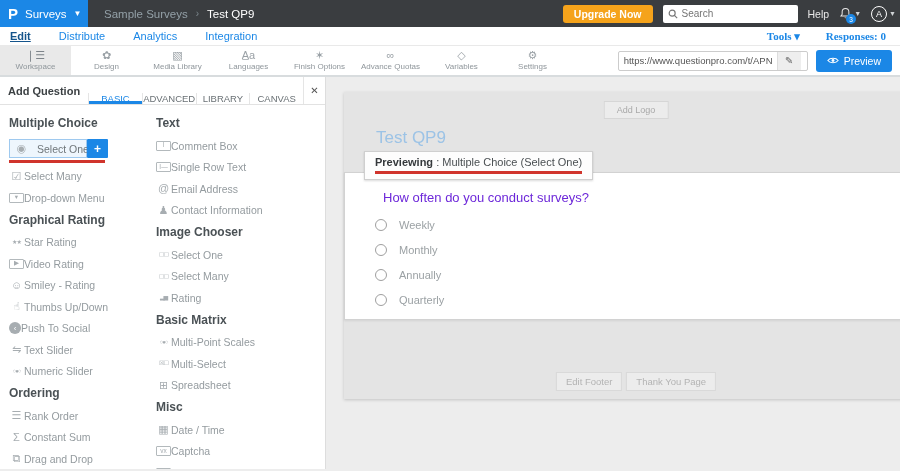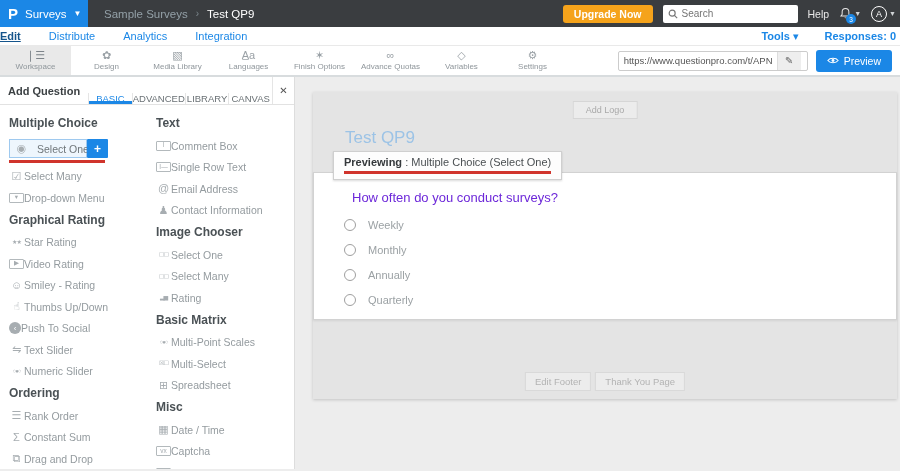--- a/index.html
+++ b/index.html
@@ -28,25 +28,25 @@
   .bell-wrap { position:relative; display:flex; align-items:center; gap:2px; }
   .badge { position:absolute; left:7px; top:7px; background:#1b87e6; color:#fff;
     font-size:6.5px; width:10px; height:10px; border-radius:50%;
     display:flex; align-items:center; justify-content:center; }
   .avatar-wrap { display:flex; align-items:center; gap:2px; }
   .avatar { width:16px; height:16px; border:1.5px solid #fff; border-radius:50%;
     color:#fff; font-size:9px; display:flex; align-items:center; justify-content:center; }
   .caret-g { font-size:7px; color:#cfd3d6; }
 
   
-  .nav { height:19px; background:#fff; display:flex; align-items:center; padding:0 0;
+  .nav { height:19px; background:#fff; display:flex; align-items:center; padding:0 10px;
     border-bottom:1px solid #e9e9e9; }
   .nav-link { font-size:11px; color:#1b87e6; margin-right:28px; cursor:pointer; }
   .nav-link.active { color:#15548b; text-decoration:underline; font-weight:bold; }
-  .nav-right { margin-left:auto; display:flex; align-items:center; gap:26px; padding-right:4px; }
+  .nav-right { margin-left:auto; display:flex; align-items:center; gap:26px; padding-right:4px;font-family:Liberation Serif, serif; }
   .tools { color:#1b87e6; font-size:11px; font-weight:bold; }
   .responses { color:#1b87e6; font-size:11px; font-weight:bold; }
 
   
   .tbar { height:31px; background:#fff; display:flex; align-items:stretch;
     border-bottom:2px solid #d8dcde; }
   .tb-item { width:71px; display:flex; flex-direction:column; align-items:center;
     justify-content:center; cursor:pointer; color:#9aa1a6; }
   .tb-item.active { background:#e9e9e9; color:#7d848a; }
   .tb-icon { font-size:11px; line-height:11px; }
@@ -56,21 +56,21 @@
     display:flex; align-items:center; width:190px; overflow:hidden; }
   .url-box input { border:none; outline:none; font-size:9.5px; color:#555; width:158px;
     padding:0 5px; font-family:"Liberation Sans",sans-serif; }
   .pencil { background:#eee; height:100%; width:24px; display:flex; align-items:center;
     justify-content:center; font-size:10px; color:#666; border-left:1px solid #ddd; cursor:pointer; }
   .preview-btn { background:#1b87e6; border:none; border-radius:3px; color:#fff;
     font-size:10.5px; height:22px; padding:0 11px; display:flex; align-items:center; gap:5px; cursor:pointer; }
 
   
   .main { display:flex; height:392px; }
-  .panel { width:295px; background:#fff; border-right:1px solid #ddd; }
+  .panel { width:326px; background:#fff; border-right:1px solid #ddd; }
   .panel-head { height:28px; display:flex; align-items:stretch; border-bottom:1px solid #e2e2e2; }
   .panel-title { font-size:11px; font-weight:bold; color:#3b4043; display:flex;
     align-items:center; padding:0 8px; }
   .tab { font-size:9.5px; color:#6a7175; display:flex; align-items:center; justify-content:center;
     flex:1; border-left:1px solid #e5e5e5; cursor:pointer; position:relative; }
   .tab.active { color:#1b87e6; box-shadow:inset 0 -3px 0 #1b87e6; }
   .panel-close { width:22px; display:flex; align-items:center; justify-content:center;
     font-size:10px; font-weight:bold; color:#555; border-left:1px solid #e5e5e5; cursor:pointer; }
   .panel-cols { display:flex; height:364px; overflow:hidden; }
   .q-col { width:147px; padding:4px 0 0 9px; }

